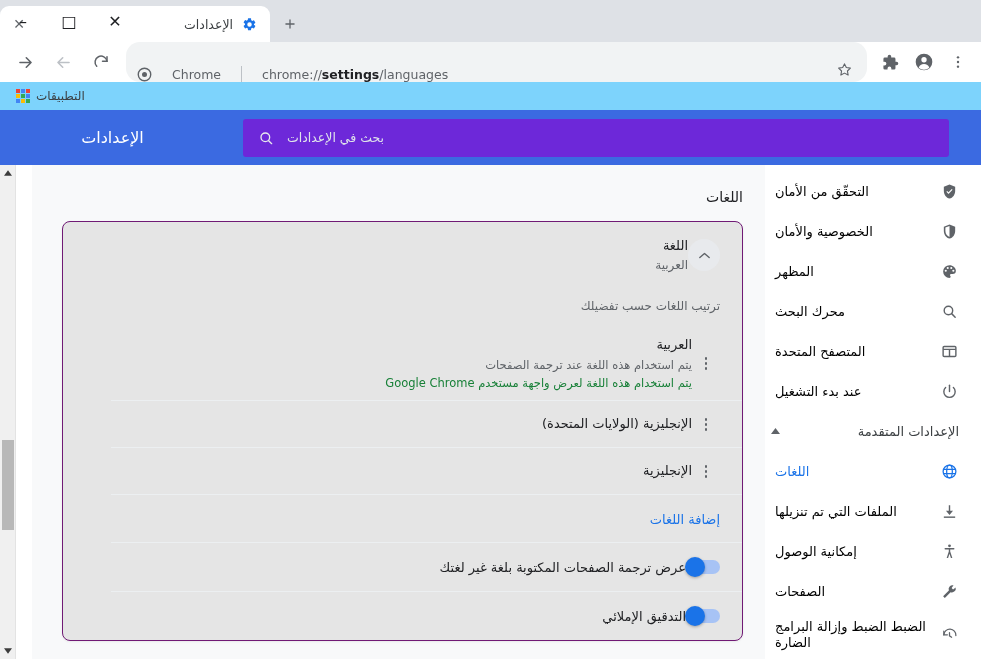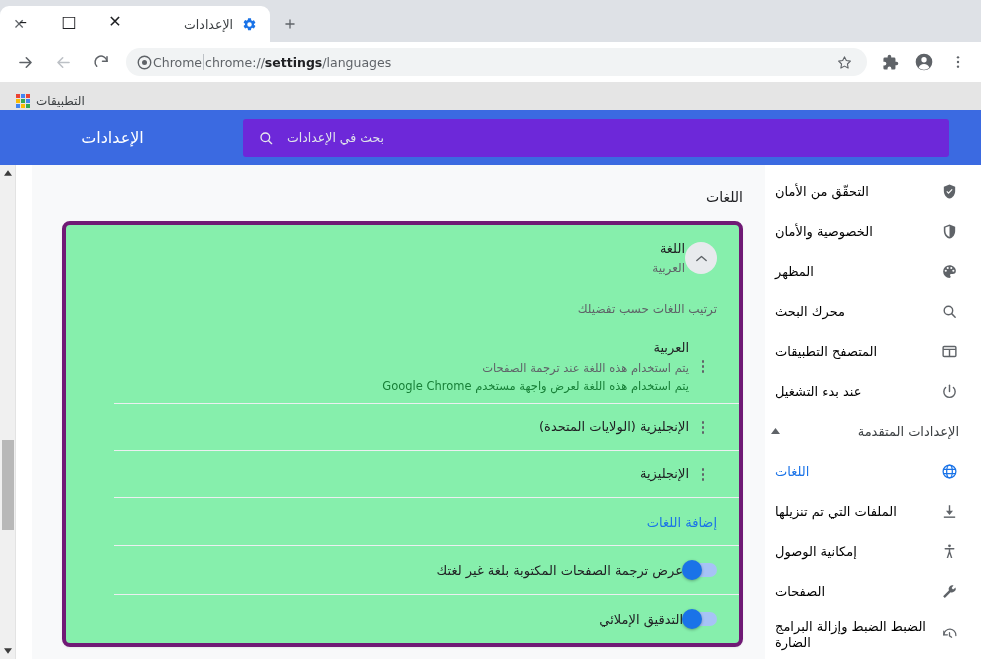--- a/index.html
+++ b/index.html
@@ -74,27 +74,27 @@
     padding: 0 6px;
   }
   .nav-btn {
     width: 30px; height: 30px; margin: 0 4px;
     display: flex; align-items: center; justify-content: center;
     color: #5f6368; flex: 0 0 auto;
   }
   .nav-btn.disabled { color: #bdc1c6; }
   .omnibox {
     flex: 1 1 auto;
-    height: 28px;
+    height: 40px;
     background: #f1f3f4;
     border-radius: 14px;
     margin: 0 6px;
-    display: flex; flex-direction: row-reverse; align-items: center;
+    display: flex; flex-direction: row-reverse; align-items: flex-end;
     padding: 0 10px;
-    gap: 1px;
+    gap: 20px;
     min-width: 0;
   }
   .omni-icon { width: 16px; height: 16px; flex: 0 0 16px;
     display:flex; align-items:center; justify-content:center; color:#5f6368; }
   .omni-chip {
     font-size: 12.5px; color: #5f6368; direction: ltr;
     white-space: nowrap; flex: 0 0 auto;
   }
   .omni-sep { width:1px; height:16px; background:#bdc1c6; flex:0 0 1px; }
   .omni-url {
@@ -111,22 +111,22 @@
   .tb-icon {
     width: 30px; height: 30px; margin: 0 2px;
     display:flex; align-items:center; justify-content:center;
     color:#5f6368; flex:0 0 30px;
   }
 
   
   .bookmarks {
     position: absolute; top: 82px; left: 0;
     width: 981px; height: 28px;
-    background: #e5e5e5;
-    display: flex; flex-direction: row-reverse; align-items: flex-end;
+    background: #7dd3fc;
+    display: flex; flex-direction: row-reverse; align-items: center;
     padding: 0 10px;
   }
   .bm-item {
     display:flex; flex-direction: row-reverse; align-items:center; gap:6px;
     padding: 2px 6px; border-radius: 4px;
   }
   .bm-label { font-size: 12px; color: #3c4043; }
   .apps-grid {
     width: 14px; height: 14px;
     display: grid; grid-template-columns: repeat(3, 4px);
@@ -254,22 +254,22 @@
   .main-inner { padding: 24px 22px 0 30px; }
 
   .page-title {
     font-size: 14px; color: #202124;
     text-align: right;
     margin-bottom: 16px;
     padding-left: 40px;
   }
 
   .card {
-    background: #86efac;
-    border: 4px solid #701a75;
+    background: #e5e5e5;
+    border: 1px solid #701a75;
     border-radius: 8px;
     box-shadow: 0 1px 2px rgba(60,64,67,.08);
     overflow: hidden;
     padding-left: 48px;
   }
 
   .card-head {
     display: flex; flex-direction: row; align-items: center;
     padding: 14px 22px 14px 14px;
     min-height: 56px;
@@ -523,21 +523,21 @@
         <span class="sl">محرك البحث</span>
       </div>
 
       <div class="side-item">
         <span class="sicon">
           <svg width="17" height="17" viewBox="0 0 24 24" fill="none" stroke="currentColor" stroke-width="2">
             <rect x="3" y="5" width="18" height="14" rx="1.5"></rect>
             <path d="M3 9h18M12 9v10" stroke-width="2"></path>
           </svg>
         </span>
-        <span class="sl">المتصفح التطبيقات</span>
+        <span class="sl">المتصفح المتحدة</span>
       </div>
 
       <div class="side-item">
         <span class="sicon">
           <svg width="17" height="17" viewBox="0 0 24 24" fill="none" stroke="currentColor" stroke-width="2" stroke-linecap="round">
             <path d="M12 3v9"></path>
               <path d="M6.5 6.5a8 8 0 1011 0"></path>
           </svg>
         </span>
         <span class="sl">عند بدء التشغيل</span>

